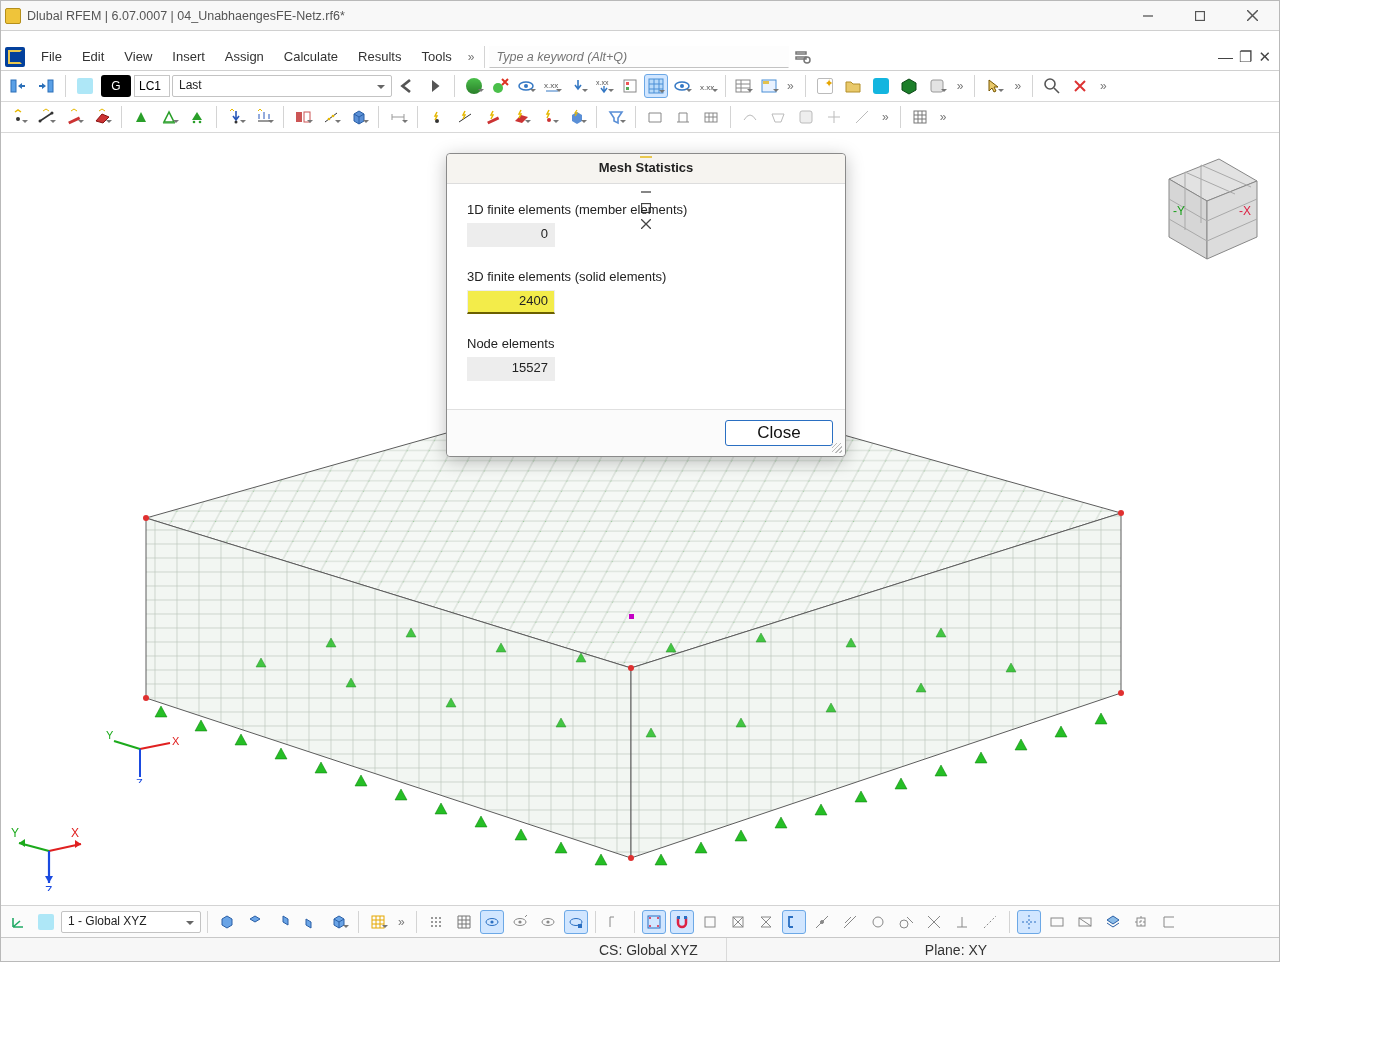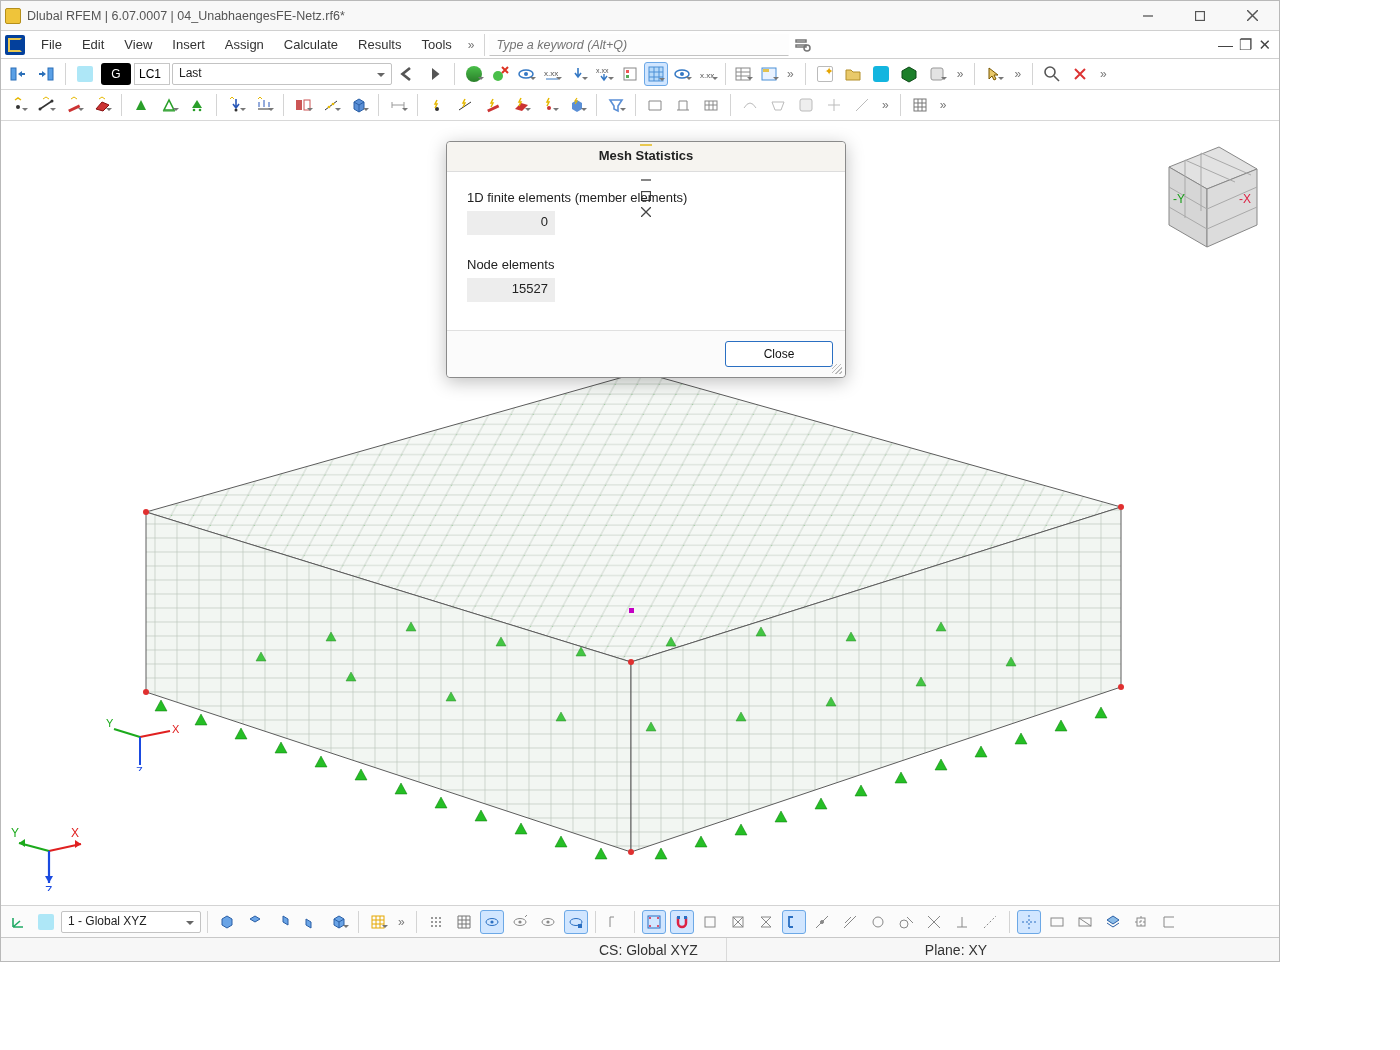--- a/index.html
+++ b/index.html
@@ -11,21 +11,21 @@
   html,body{margin:0;height:100%;background:#fff;color:var(--text);}
   .window{width:1280px;height:962px;border:1px solid #b9b9b9;display:flex;flex-direction:column;position:relative;background:#fff;}
   
   .titlebar{height:30px;display:flex;align-items:center;padding:0 4px;gap:6px;background:var(--bg);border-bottom:1px solid var(--border);font-size:12.5px;color:#555;}
   .titlebar .app-icon{width:16px;height:16px;background:#efc43a;border:1px solid #b58f1a;border-radius:2px;position:relative;}
   .titlebar .spacer{flex:1;}
   .winbtn{width:46px;height:30px;display:flex;align-items:center;justify-content:center;cursor:default;}
   .winbtn svg{width:10px;height:10px;stroke:#555;fill:none;stroke-width:1.3;}
   .winbtn.close svg{width:11px;height:11px;}
   
-  .menubar{height:28px;display:flex;align-items:center;gap:0;padding:0 4px;font-size:13px;color:var(--menu);border-bottom:1px solid var(--border);background:#fff;}
+  .menubar{height:28px;display:flex;align-items:center;gap:0;padding:0 4px;font-size:13px;color:var(--menu);border-bottom:1px solid var(--border);background:#fff;margin-top:12px;}
   .menu-icon{width:20px;height:20px;background:#03409c;position:relative;margin-right:6px;border-radius:2px;}
   .menu-icon:before{content:"";position:absolute;inset:3px;border-top:2px solid #e9c84f;border-left:2px solid #e9c84f;border-bottom:2px solid #e9c84f;border-right:2px solid transparent;}
   .menubar .mi{padding:3px 10px;border-radius:3px;}
   .menubar .chev{color:#777;padding:0 6px;font-size:12px;}
   .searchbox{flex:0 0 300px;height:22px;border:1px solid transparent;border-bottom:1px solid #c3c3c3;font-size:12.5px;font-style:italic;color:#7f1d1d;padding:3px 6px;background:#fdfdfd;}
   .searchicon{width:20px;height:20px;display:flex;align-items:center;justify-content:center;margin-left:4px;}
   .corner-icons{margin-left:auto;display:flex;gap:6px;padding-right:4px;}
   .corner-icons span{font-size:15px;color:#444;cursor:default;}
   
   .toolbar{display:flex;align-items:center;gap:2px;padding:3px 4px;border-bottom:1px solid var(--toolbar-border);background:var(--chrome);flex-wrap:nowrap;font-size:11px;}
@@ -48,21 +48,21 @@
   .dlg-title .dlgicon{width:16px;height:16px;background:#03409c;border-radius:2px;position:relative;}
   .dlg-title .dlgicon:before{content:"";position:absolute;inset:2px;border-top:1.6px solid #e9c84f;border-left:1.6px solid #e9c84f;border-bottom:1.6px solid #e9c84f;}
   .dlg-title .spacer{flex:1;}
   .dlg-body{padding:18px 20px 6px;}
   .dlg-row label{display:block;font-size:13px;color:#222;margin-bottom:6px;}
   .val{display:block;width:88px;height:24px;background:#ededed;border:1px solid #ededed;text-align:right;padding:2px 6px;font-size:13px;color:#222;}
   .val.hl{background:#f3ec4a;border-bottom:2px solid #6b5f00;}
   .dlg-row{margin-bottom:22px;}
   .dlg-foot{border-top:1px solid #e0e0e0;padding:10px 12px;display:flex;justify-content:flex-end;background:#fbfbfb;border-radius:0 0 4px 4px;position:relative;}
   .dlg-foot .grip{position:absolute;right:3px;bottom:3px;width:10px;height:10px;background:repeating-linear-gradient(135deg,#bbb 0 1px,transparent 1px 3px);}
-  .btn{min-width:108px;height:26px;border:1px solid #2a6fc2;background:#fff;color:#111;font-size:12px;border-radius:3px;display:flex;align-items:center;justify-content:center;}
+  .btn{min-width:108px;height:26px;border:1px solid #2a6fc2;background:#fff;color:#111;font-size:17px;border-radius:3px;display:flex;align-items:center;justify-content:center;}
   
   .statusbar{height:24px;border-top:1px solid #c8c8c8;display:flex;align-items:center;font-size:14px;color:#333;background:var(--status);}
   .statusbar .panel{padding:0 28px;border-right:1px solid #dadada;height:100%;display:flex;align-items:center;}
   
   .toolbar.bottom{background:#fbfbfb;border-top:1px solid #d3d3d3;border-bottom:none;height:32px;}
   .cs-dd{height:22px;border:1px solid #c3c3c3;border-radius:2px;font-size:12px;padding:2px 18px 2px 6px;background:#fff;min-width:140px;position:relative;}
   .cs-dd:after{content:"";position:absolute;right:6px;top:9px;border:4px solid transparent;border-top-color:#666;}
   
   .sq{width:16px;height:16px;border-radius:2px;}
   .tb-btn.selected{background:#d1e6ff;border:1px solid #6ca8e6;}
@@ -601,20 +601,24 @@
               <path d="M0 0 L10 10 M10 0 L0 10" stroke="#444"></path>
             </svg>
           </div>
       </div>
       <div class="dlg-body">
         <div class="dlg-row">
           <label>1D finite elements (member elements)</label>
           <span class="val">0</span>
         </div>
         <div class="dlg-row">
+          <label>3D finite elements (solid elements)</label>
+          <span class="val hl">2400</span>
+        </div>
+        <div class="dlg-row">
           <label>Node elements</label>
           <span class="val">15527</span>
         </div>
       </div>
       <div class="dlg-foot">
         <div class="btn">
             <span>Close</span>
           </div>
         <span class="grip"></span>
       </div>

